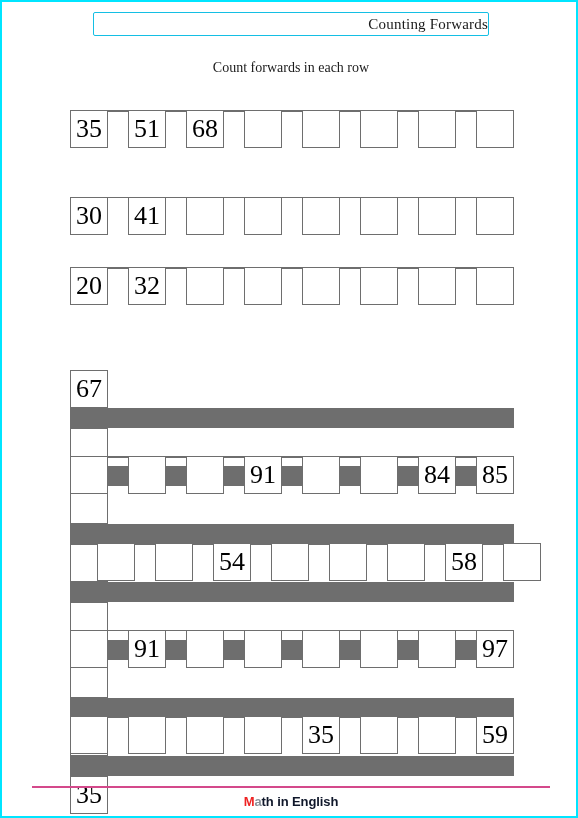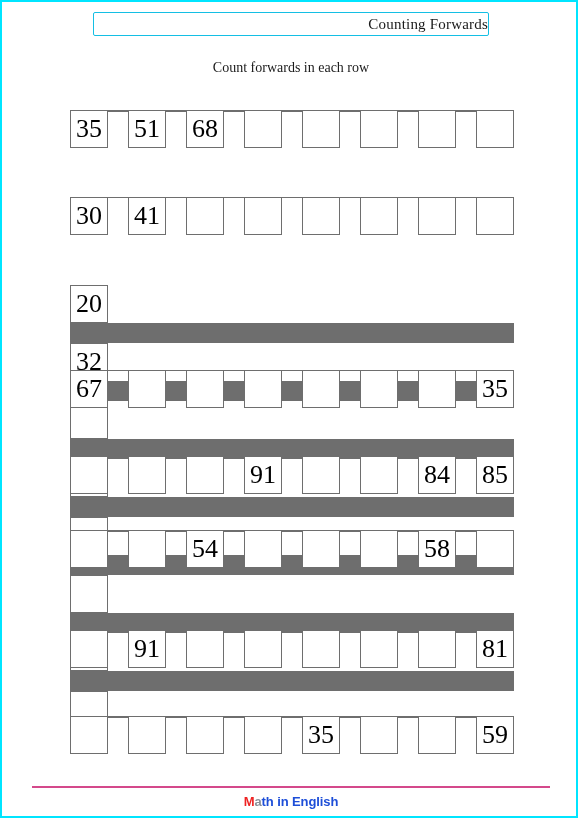--- a/index.html
+++ b/index.html
@@ -103,21 +103,21 @@
     top: 792px;
     width: 578px;
     text-align: center;
     font-family: "Liberation Sans", "DejaVu Sans", sans-serif;
     font-weight: bold;
     font-size: 13px;
     letter-spacing: -0.1px;
   }
   .logo-m   { color: #ee2222; }
   .logo-a   { color: #8a9199; }
-  .logo-rest{ color: #1d4ed8; }
+  .logo-rest{ color: #0f172a; }
 </style>
 </head>
 <body>
 
 <div class="page">
 
   <div class="title-box">
     <span class="title-text">Counting Forwards</span>
   </div>
 
@@ -151,38 +151,38 @@
         <div class="cell"></div>
         <div class="connector"></div>
         <div class="cell"></div>
         <div class="connector"></div>
         <div class="cell"></div>
         <div class="connector"></div>
         <div class="cell"></div>
         <div class="connector"></div>
         <div class="cell"></div>
       </div>
-      <div class="seq-row" style="top: 283px; flex-direction: column;">
+      <div class="seq-row" style="top: 265px;">
         <div class="cell">20</div>
         <div class="connector"></div>
         <div class="cell">32</div>
         <div class="connector"></div>
         <div class="cell"></div>
         <div class="connector"></div>
         <div class="cell"></div>
         <div class="connector"></div>
         <div class="cell"></div>
         <div class="connector"></div>
         <div class="cell"></div>
         <div class="connector"></div>
         <div class="cell"></div>
         <div class="connector"></div>
         <div class="cell"></div>
       </div>
-      <div class="seq-row" style="top: 367.8px;">
+      <div class="seq-row" style="top: 367.8px; flex-direction: column;">
         <div class="cell">67</div>
         <div class="connector"></div>
         <div class="cell"></div>
         <div class="connector"></div>
         <div class="cell"></div>
         <div class="connector"></div>
         <div class="cell"></div>
         <div class="connector"></div>
         <div class="cell"></div>
         <div class="connector"></div>
@@ -202,21 +202,21 @@
         <div class="cell">91</div>
         <div class="connector"></div>
         <div class="cell"></div>
         <div class="connector"></div>
         <div class="cell"></div>
         <div class="connector"></div>
         <div class="cell">84</div>
         <div class="connector"></div>
         <div class="cell">85</div>
       </div>
-      <div class="seq-row" style="top: 528px;">
+      <div class="seq-row" style="top: 541px; padding-left: 27px;">
         <div class="cell"></div>
         <div class="connector"></div>
         <div class="cell"></div>
         <div class="connector"></div>
         <div class="cell">54</div>
         <div class="connector"></div>
         <div class="cell"></div>
         <div class="connector"></div>
         <div class="cell"></div>
         <div class="connector"></div>
@@ -234,21 +234,21 @@
         <div class="cell"></div>
         <div class="connector"></div>
         <div class="cell"></div>
         <div class="connector"></div>
         <div class="cell"></div>
         <div class="connector"></div>
         <div class="cell"></div>
         <div class="connector"></div>
         <div class="cell"></div>
         <div class="connector"></div>
-        <div class="cell">81</div>
+        <div class="cell">97</div>
       </div>
       <div class="seq-row" style="top: 714.2px;">
         <div class="cell"></div>
         <div class="connector"></div>
         <div class="cell"></div>
         <div class="connector"></div>
         <div class="cell"></div>
         <div class="connector"></div>
         <div class="cell"></div>
         <div class="connector"></div>

